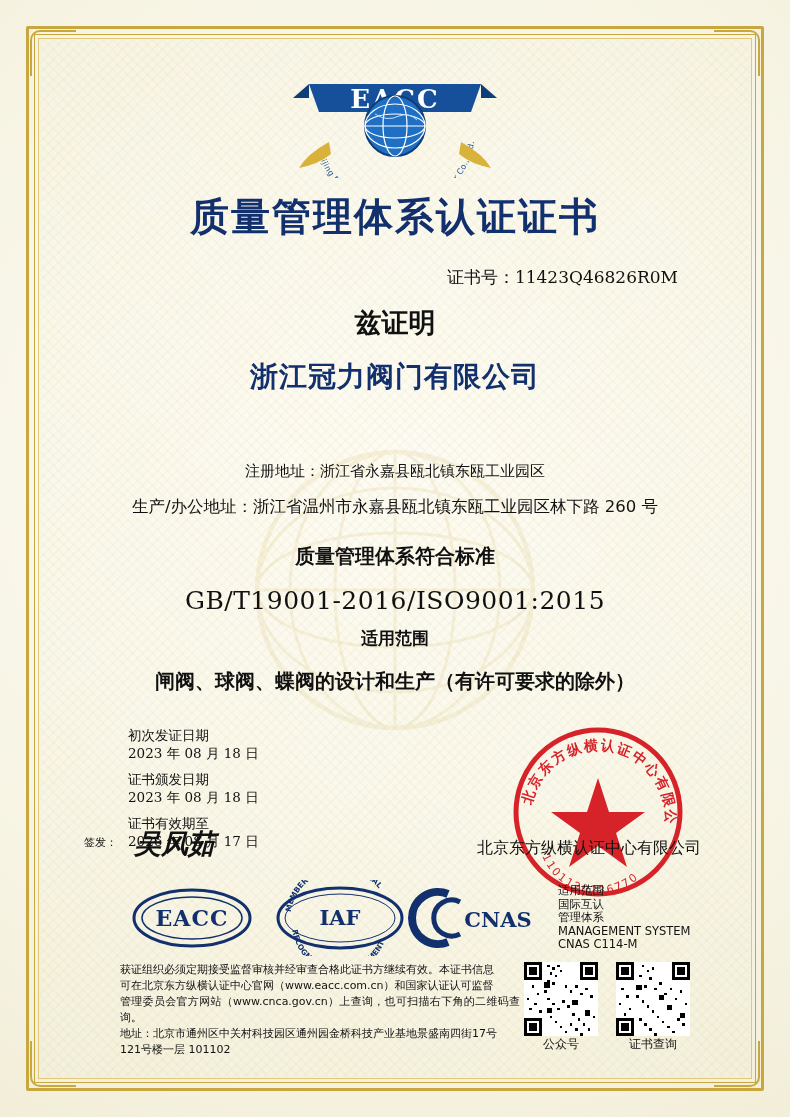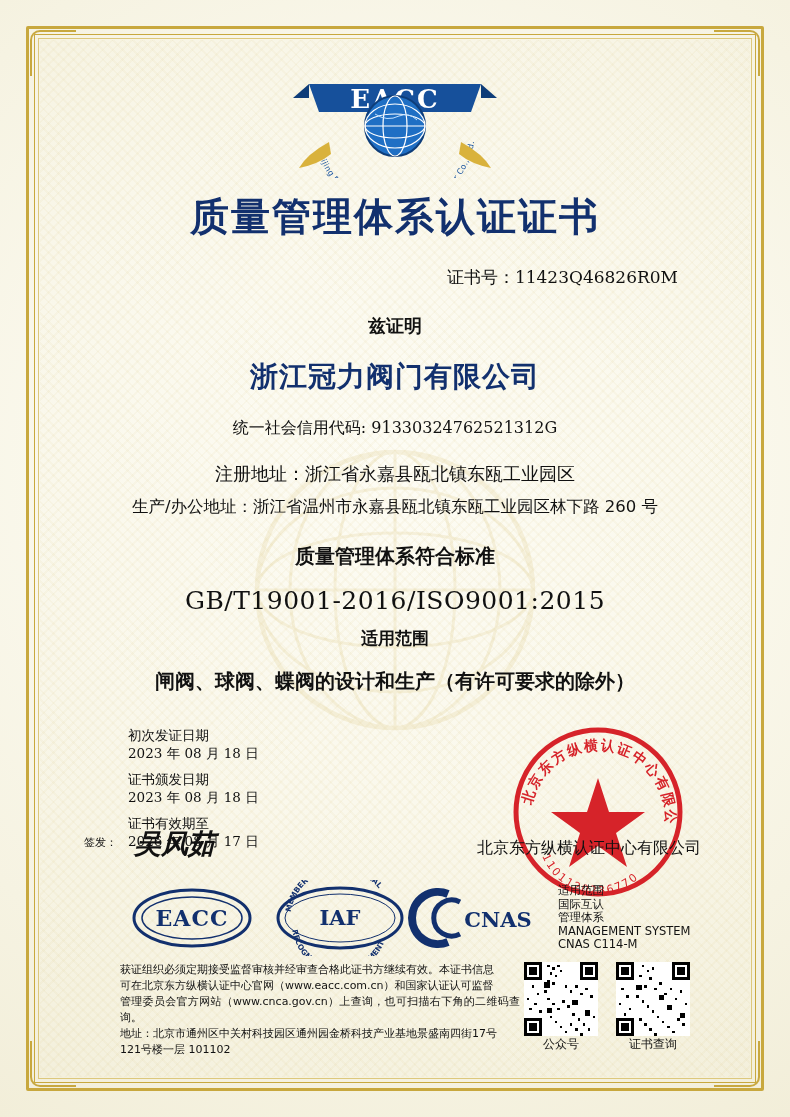--- a/index.html
+++ b/index.html
@@ -69,24 +69,24 @@
     color:#12306e;
   }
   .cert-no{
     position:absolute;right:112px;top:266px;
     font-size:17px;color:#111;
     font-family:"DejaVu Serif", serif;
   }
   .center-line{
     position:absolute;left:0;right:0;text-align:center;
   }
-  .t-zizhengming{top:314px;font-size:18px;font-weight:bold;color:#111;font-family:"DejaVu Sans",sans-serif;}
+  .t-zizhengming{top:305px;font-size:27px;font-weight:bold;color:#111;font-family:"DejaVu Sans",sans-serif;}
   .t-company{top:358px;font-size:28px;font-weight:bold;color:#12306e;font-family:"DejaVu Sans",sans-serif;letter-spacing:1px;}
   .t-credit{top:418px;font-size:16px;color:#111;font-family:"DejaVu Serif",serif;}
-  .t-addr1{top:462px;font-size:18px;color:#111;font-family:"DejaVu Sans",sans-serif;}
+  .t-addr1{top:462px;font-size:15px;color:#111;font-family:"DejaVu Sans",sans-serif;}
   .t-addr2{top:496px;font-size:16.5px;color:#111;font-family:"DejaVu Sans",sans-serif;}
   .t-standard-label{top:543px;font-size:20px;font-weight:bold;color:#111;font-family:"DejaVu Sans",sans-serif;}
   .t-standard{top:586px;font-size:25px;color:#111;font-family:"DejaVu Serif",serif;letter-spacing:.5px;}
   .t-scope-label{top:627px;font-size:17px;font-weight:bold;color:#111;font-family:"DejaVu Sans",sans-serif;}
   .t-scope{top:668px;font-size:20px;font-weight:bold;color:#111;font-family:"DejaVu Sans",sans-serif;}
 
   
   .dates{
     position:absolute;left:128px;top:727px;
     font-family:"DejaVu Sans", sans-serif;
@@ -195,21 +195,20 @@
   </div>
 
   <div class="main-title">质量管理体系认证证书</div>
 
   <div class="cert-no">
     <span>证书号：</span><span>11423Q46826R0M</span>
   </div>
 
   <div class="center-line t-zizhengming">兹证明</div>
   <div class="center-line t-company">浙江冠力阀门有限公司</div>
-  <div class="center-line t-credit">统一社会信用代码: 91330324762521312G</div>
   <div class="center-line t-addr1">注册地址：浙江省永嘉县瓯北镇东瓯工业园区</div>
   <div class="center-line t-addr2">生产/办公地址：浙江省温州市永嘉县瓯北镇东瓯工业园区林下路 260 号</div>
   <div class="center-line t-standard-label">质量管理体系符合标准</div>
   <div class="center-line t-standard">GB/T19001-2016/ISO9001:2015</div>
   <div class="center-line t-scope-label">适用范围</div>
   <div class="center-line t-scope">闸阀、球阀、蝶阀的设计和生产（有许可要求的除外）</div>
 
   <div class="dates">
     <div class="row">
       <span class="lbl">初次发证日期</span>

